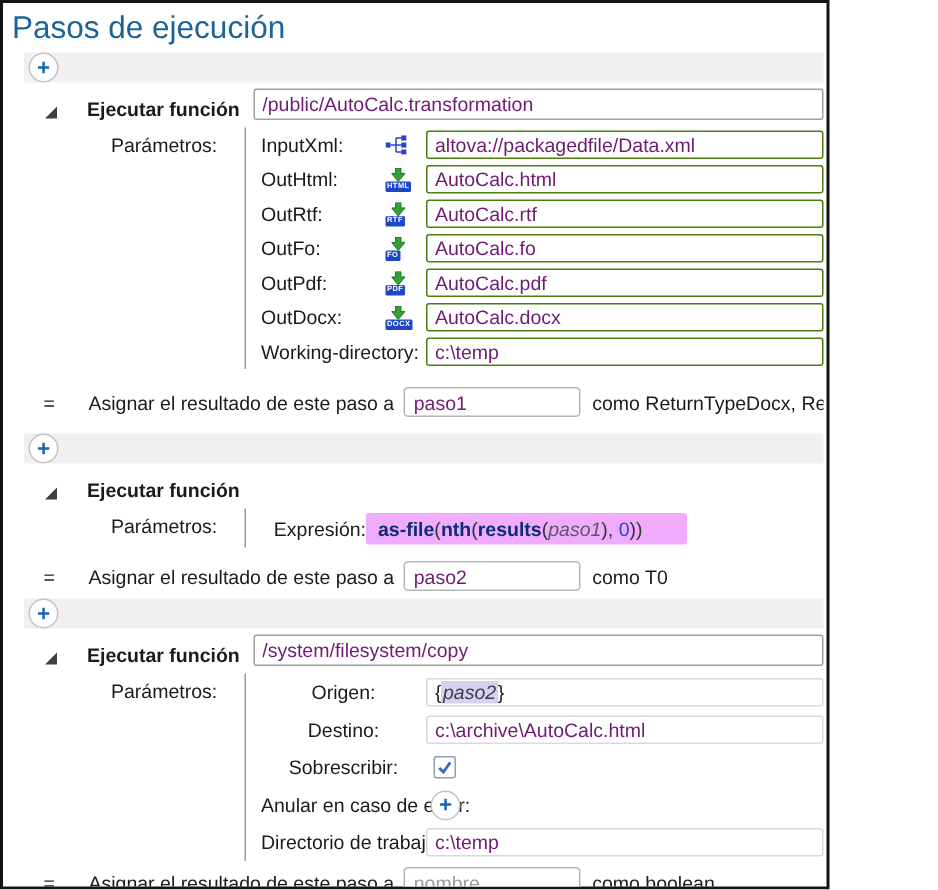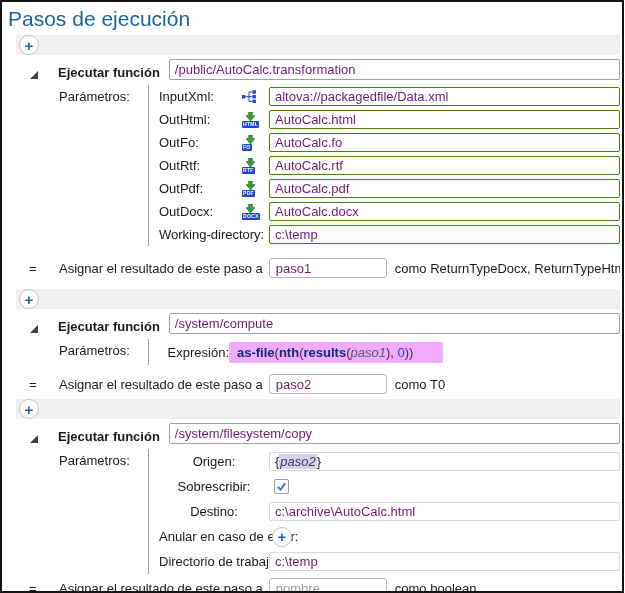--- a/index.html
+++ b/index.html
@@ -1,20 +1,20 @@
 <!DOCTYPE html>
 <html><head>
 <meta charset="utf-8">
 <style>
   * { box-sizing: border-box; margin: 0; padding: 0; }
   html, body { background: #fff; }
   body { width: 625px; height: 593px; font-family: "Liberation Sans", sans-serif; }
 
   .win {
-    width: 624px; height: 593px;
+    width: 553px; height: 593px;
     border: 2px solid #141414;
     background: #fff;
     overflow: hidden;
     display: flex; flex-direction: column;
     font-size: 13px; color: #1a1a1a;
   }
 
   h1.page-title {
     margin: 3px 0 0 6px;
     font-size: 21px; font-weight: 400;
@@ -52,21 +52,21 @@
   .exec-label { font-weight: 700; margin-left: 19px; white-space: nowrap; }
   input { font: inherit; color: #701a75; }
   input::placeholder { color: #9a9a9a; }
   .fn-path {
     flex: 1; margin-left: 9px; height: 21px;
     border: 1px solid #a0a0a0; border-radius: 2px;
     padding: 0 5px; background: #fff;
   }
 
   
-  .params { display: flex; flex: none; margin: 0 2px 0 57px; }
+  .params { display: flex; flex: none; margin: 0 2px 0 72px; }
   .params-label { width: 89px; flex: none; line-height: 23px; }
   .prows { flex: 1; border-left: 1px solid #9c9c9c; padding-left: 10px; min-width: 0; }
   .prow { display: flex; align-items: center; height: 23px; }
   .prow3 { height: 25px; }
   .plabel { width: 83px; flex: none; white-space: nowrap; }
   .plabel.w70  { width: 70px; text-align: right; }
   .plabel.w110 { width: 110px; text-align: center; }
   .picon { width: 27px; flex: none; display: flex; flex-direction: column; align-items: flex-start; justify-content: center; }
   .file-icon { align-items: flex-start; }
   .file-icon svg { margin-left: 4px; }
@@ -177,39 +177,39 @@
           <span class="picon file-icon">
             <svg width="9" height="9" viewBox="0 0 10 10">
                 <path d="M3 0h4v4h3l-5 6-5-6h3z" fill="#35a135" stroke="#1c6e1c" stroke-width="0.7"></path>
               </svg>
             <span class="badge">HTML</span>
           </span>
           <input class="pfield" value="AutoCalc.html" style="">
         </div>
 
         <div class="prow">
+          <span class="plabel">OutRtf:</span>
+          <span class="picon file-icon">
+            <svg width="9" height="9" viewBox="0 0 10 10">
+                <path d="M3 0h4v4h3l-5 6-5-6h3z" fill="#35a135" stroke="#1c6e1c" stroke-width="0.7"></path>
+              </svg>
+            <span class="badge">RTF</span>
+          </span>
+          <input class="pfield" value="AutoCalc.rtf" style="">
+        </div>
+
+        <div class="prow">
           <span class="plabel">OutFo:</span>
           <span class="picon file-icon">
             <svg width="9" height="9" viewBox="0 0 10 10">
                 <path d="M3 0h4v4h3l-5 6-5-6h3z" fill="#35a135" stroke="#1c6e1c" stroke-width="0.7"></path>
               </svg>
             <span class="badge">FO</span>
           </span>
           <input class="pfield" value="AutoCalc.fo" style="">
-        </div>
-
-        <div class="prow">
-          <span class="plabel">OutRtf:</span>
-          <span class="picon file-icon">
-            <svg width="9" height="9" viewBox="0 0 10 10">
-                <path d="M3 0h4v4h3l-5 6-5-6h3z" fill="#35a135" stroke="#1c6e1c" stroke-width="0.7"></path>
-              </svg>
-            <span class="badge">RTF</span>
-          </span>
-          <input class="pfield" value="AutoCalc.rtf" style="">
         </div>
 
         <div class="prow">
           <span class="plabel">OutPdf:</span>
           <span class="picon file-icon">
             <svg width="9" height="9" viewBox="0 0 10 10">
                 <path d="M3 0h4v4h3l-5 6-5-6h3z" fill="#35a135" stroke="#1c6e1c" stroke-width="0.7"></path>
               </svg>
             <span class="badge">PDF</span>
           </span>
@@ -249,21 +249,20 @@
   </div>
 
   <div class="step">
     <div class="step-header">
       <span class="tri">
         <svg width="10" height="10" viewBox="0 0 10 10">
             <polygon points="9,1 9,9 1,9" fill="#404040"></polygon>
           </svg>
       </span>
       <span class="exec-label">Ejecutar función</span>
-      <input class="fn-path" value="/system/compute" style="">
     </div>
 
     <div class="params">
       <div class="params-label">Parámetros:</div>
       <div class="prows">
         <div class="prow" style="height:26px">
           <span class="plabel w70">Expresión:</span>
           <div class="expr"><span class="tok-fn">as-file</span><span class="tok-p">(</span><span class="tok-fn">nth</span><span class="tok-p">(</span><span class="tok-fn">results</span><span class="tok-p">(</span><span class="tok-var">paso1</span><span class="tok-p">), </span><span class="tok-num">0</span><span class="tok-p">))</span></div>
         </div>
       </div>
@@ -299,31 +298,31 @@
         <div class="prow prow3">
           <span class="plabel w110">Origen:</span>
           <div class="vfield">
               <span>{</span>
               <span class="var-hl">paso2</span>
               <span>}</span>
             </div>
         </div>
 
         <div class="prow prow3">
+          <span class="plabel w110">Destino:</span>
+          <input class="pfield light" value="c:\archive\AutoCalc.html" style="">
+        </div>
+
+        <div class="prow prow3">
           <span class="plabel w110">Sobrescribir:</span>
           <span class="checkbox">
             <svg width="11" height="11" viewBox="0 0 12 12">
                 <path d="M2 6.5l3 3 5-7" stroke="#3a66c8" stroke-width="2" fill="none"></path>
               </svg>
           </span>
-        </div>
-
-        <div class="prow prow3">
-          <span class="plabel w110">Destino:</span>
-          <input class="pfield light" value="c:\archive\AutoCalc.html" style="">
         </div>
 
         <div class="prow prow3">
           <span class="plabel w110">Anular en caso de error:</span>
           <button class="plus inline-plus">+</button>
         </div>
 
         <div class="prow prow3">
           <span class="plabel w110">Directorio de trabajo:</span>
           <input class="pfield light" value="c:\temp" style="">

